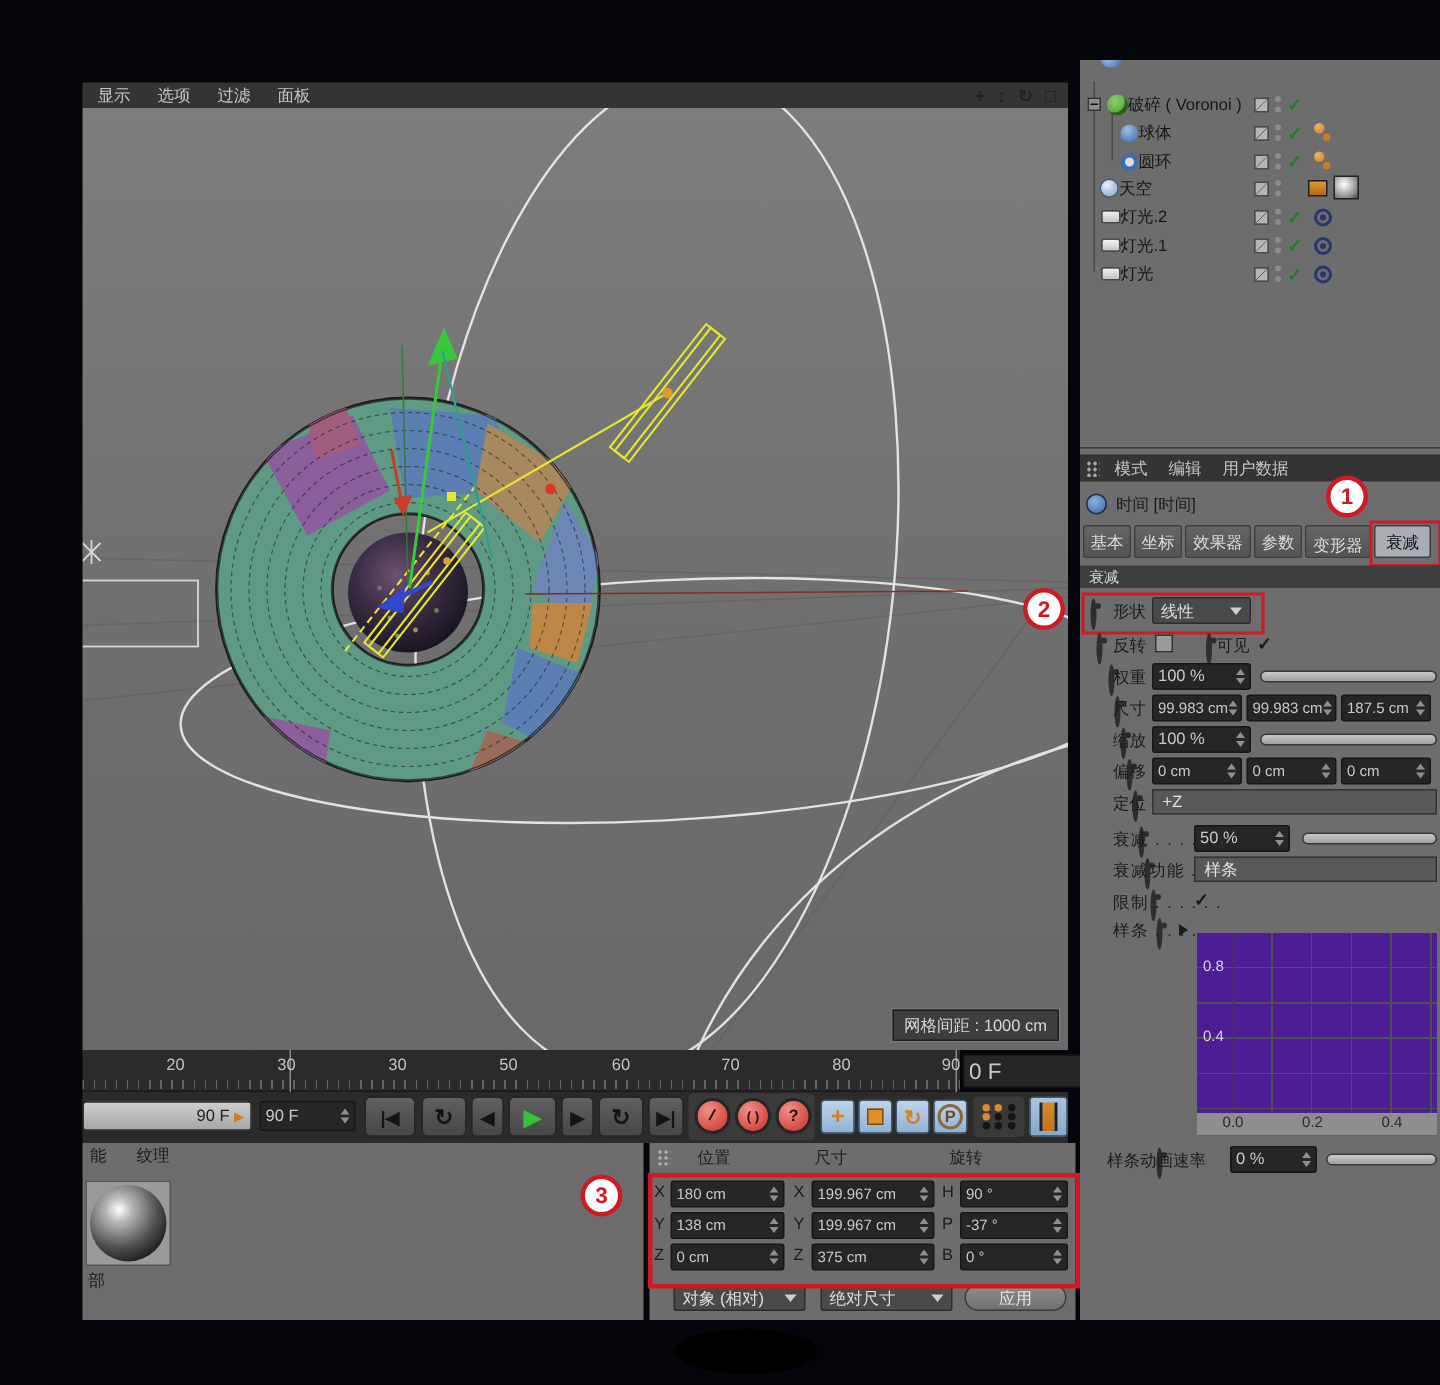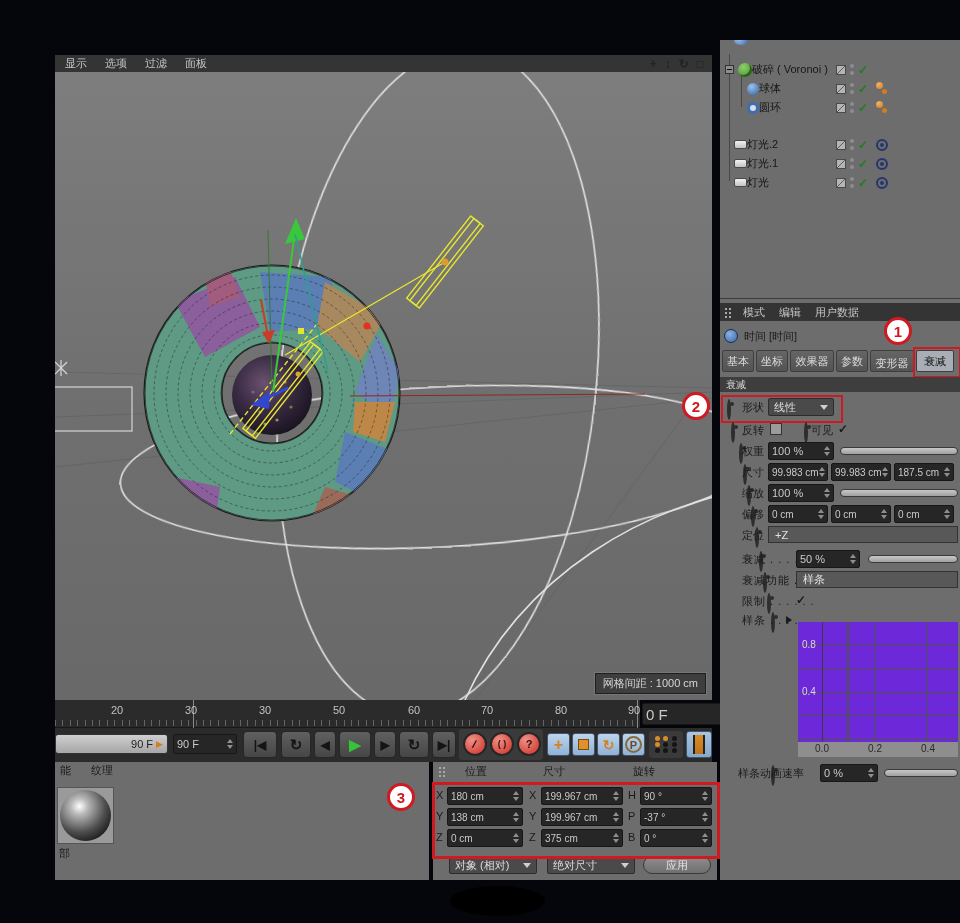--- a/index.html
+++ b/index.html
@@ -400,20 +400,28 @@
 
     <div class="abs" style="left:0;top:58px;width:240px;height:19px;display:flex;align-items:center;">
       <span style="margin-left:27px;width:12px;height:12px;border-radius:50%;border:3px solid #3a6fb8;background:#ddd;box-sizing:border-box;"></span>
       <span class="omtext">圆环</span>
       <span class="layersq" style="position:absolute;left:116px;"></span>
       <span class="visdots" style="position:absolute;left:130px;top:4px;"></span>
       <span class="gcheck" style="position:absolute;left:138px;">✓</span>
       <span class="odots" style="position:absolute;left:156px;top:3px;"></span>
     </div>
 
+    <div class="abs" style="left:0;top:76px;width:240px;height:19px;display:flex;align-items:center;">
+      <span style="margin-left:13px;width:13px;height:13px;border-radius:50%;background:radial-gradient(circle at 38% 30%,#e8f0fa,#7f9fc0);border:1px solid #45607a;box-sizing:border-box;"></span>
+      <span class="omtext">天空</span>
+      <span class="layersq" style="position:absolute;left:116px;"></span>
+      <span class="visdots" style="position:absolute;left:130px;top:4px;"></span>
+      <span style="position:absolute;left:152px;width:13px;height:11px;background:linear-gradient(#e09a2e,#b06a14);border:1px solid #222;box-sizing:border-box;"></span>
+      <span style="position:absolute;left:169px;top:1px;width:17px;height:16px;background:radial-gradient(circle at 40% 35%,#ffffff,#8a8a8a 70%,#444);border:1px solid #222;box-sizing:border-box;"></span>
+    </div>
 
     <div class="abs" style="left:0;top:95px;width:240px;height:19px;display:flex;align-items:center;">
       <span style="margin-left:14px;width:13px;height:9px;background:linear-gradient(#f2f2f2,#c2c2c2);border:1px solid #4a4a4a;border-radius:2px;box-sizing:border-box;"></span>
       <span class="omtext">灯光.2</span>
       <span class="layersq" style="position:absolute;left:116px;"></span>
       <span class="visdots" style="position:absolute;left:130px;top:4px;"></span>
       <span class="gcheck" style="position:absolute;left:138px;">✓</span>
       <span class="target" style="position:absolute;left:156px;"></span>
     </div>
 
@@ -600,21 +608,21 @@
   <span class="abs adot" style="left:697px;top:595px;"></span>
   <span class="abs dlabel leader" style="left:712px;top:594px;">限制 . . . . . .</span>
   <span class="abs dcheck" style="left:766px;top:593px;">✓</span>
 
   
   <span class="abs adot" style="left:697px;top:614px;"></span>
   <span class="abs dlabel leader" style="left:712px;top:613px;">样条 . . . . .</span>
   <span class="abs" style="left:756px;top:616px;width:0;height:0;border-top:4px solid transparent;border-bottom:4px solid transparent;border-left:6px solid #1b1b1b;"></span>
 
   
-  <div class="abs" style="left:768px;top:622px;width:160px;height:135px;background:#6d28d9;overflow:hidden;">
+  <div class="abs" style="left:768px;top:622px;width:160px;height:135px;background:#4c1d95;overflow:hidden;">
     <div class="abs" style="left:0;top:0;right:0;bottom:15px;background-image:repeating-linear-gradient(to bottom,transparent 0 22.5px,#515151 22.5px 23.5px);"></div>
     <div class="abs" style="left:24px;top:0;right:0;bottom:15px;background-image:repeating-linear-gradient(to right,transparent 0 25.5px,#515151 25.5px 26.5px);"></div>
     <div class="abs" style="left:24px;top:0;width:1px;bottom:15px;background:#3c3c3c;"></div>
     <span class="abs llabel" style="left:4px;top:17px;font-size:10px;">0.8</span>
     <span class="abs llabel" style="left:4px;top:64px;font-size:10px;">0.4</span>
     <div class="abs" style="left:0;bottom:0;width:100%;height:15px;background:#8e8e8e;">
       <span class="abs" style="left:14px;top:1px;width:20px;text-align:center;color:#2a2a2a;font-size:10px;">0.0</span>
       <span class="abs" style="left:67px;top:1px;width:20px;text-align:center;color:#2a2a2a;font-size:10px;">0.2</span>
       <span class="abs" style="left:120px;top:1px;width:20px;text-align:center;color:#2a2a2a;font-size:10px;">0.4</span>
     </div>

